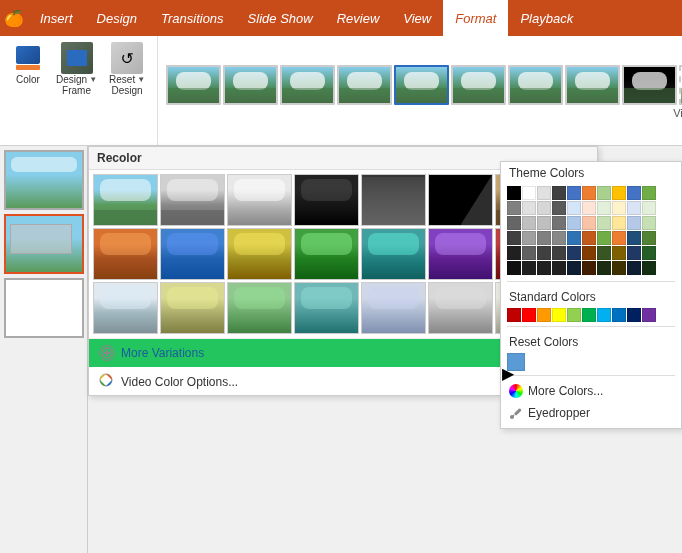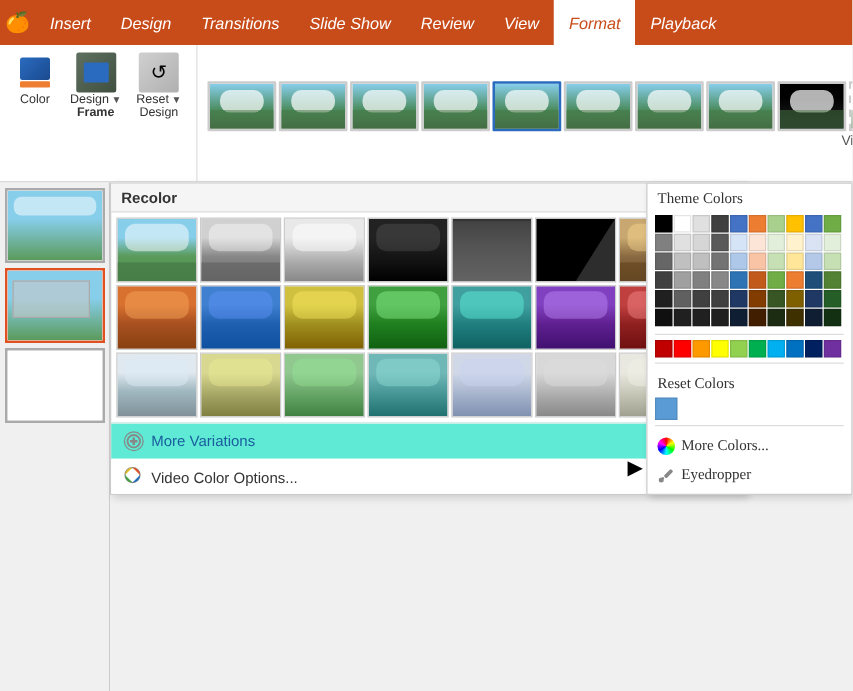--- a/index.html
+++ b/index.html
@@ -206,21 +206,21 @@
     .sky-light2 { background: linear-gradient(180deg, #e0e8f0 30%, #a0b8c0 60%, #809098 100%); }
 
     .more-variations {
       display: flex;
       align-items: center;
       padding: 6px 10px;
       cursor: pointer;
       font-size: 12px;
       color: #1a5c9e;
       border-top: 1px solid #eee;
-      background: #5eead4;
+      background: #22c55e;
     }
     .more-variations-icon {
       width: 16px;
       height: 16px;
       border: 1px solid #888;
       border-radius: 50%;
       display: flex;
       align-items: center;
       justify-content: center;
       margin-right: 6px;
@@ -369,21 +369,21 @@
     <div class="ribbon-split-btn" style="min-width:44px;padding:2px 4px;">
       <div class="top">
         <div style="width:32px;height:32px;background:linear-gradient(135deg,#607060,#405040);border-radius:2px;display:flex;align-items:center;justify-content:center;">
           <div style="width:20px;height:16px;background:#2a6bbf;border-radius:1px;"></div>
         </div>
       </div>
       <div class="bottom">
         <span style="font-size:10px;color:#333;">Design</span>
         <span class="dropdown-arrow">▼</span>
       </div>
-      <span style="font-size:10px;color:#333;font-weight:bold;">Frame</span>
+      <span style="font-size:10px;color:#333;">Frame</span>
     </div>
 
     <div class="ribbon-split-btn" style="min-width:44px;padding:2px 4px;">
       <div class="top">
         <div style="width:32px;height:32px;background:linear-gradient(135deg,#d0d0d0,#b0b0b0);border-radius:2px;display:flex;align-items:center;justify-content:center;">
           <span style="font-size:16px;">↺</span>
         </div>
       </div>
       <div class="bottom">
         <span style="font-size:10px;color:#333;">Reset</span>
@@ -527,21 +527,21 @@
           <path d="M7 13 A6 6 0 0 1 1 7" fill="#40a040"></path>
           <path d="M1 7 A6 6 0 0 1 7 1" fill="#e0c020"></path>
         </svg>
       </div>
       <span>Video Color Options...</span>
     </div>
   </div>
 
   <div class="cursor-pointer" style="position:absolute;left:502px;top:218px;z-index:200;pointer-events:none;font-size:16px;">▶</div>
 
-  <div class="color-picker-panel" style="width:165px;right:0;top:0;font-family:Liberation Serif, serif;">
+  <div class="color-picker-panel" style="width:182px;right:0;top:15px;">
     <div class="color-section-title">Theme Colors</div>
     <div class="theme-colors-grid" id="theme-colors-grid">
         <div class="color-swatch" title="#000000" style="background: rgb(0, 0, 0);"></div>
         <div class="color-swatch" title="#ffffff" style="background: rgb(255, 255, 255);"></div>
         <div class="color-swatch" title="#e0e0e0" style="background: rgb(224, 224, 224);"></div>
         <div class="color-swatch" title="#404040" style="background: rgb(64, 64, 64);"></div>
         <div class="color-swatch" title="#4472c4" style="background: rgb(68, 114, 196);"></div>
         <div class="color-swatch" title="#ed7d31" style="background: rgb(237, 125, 49);"></div>
         <div class="color-swatch" title="#a9d18e" style="background: rgb(169, 209, 142);"></div>
         <div class="color-swatch" title="#ffc000" style="background: rgb(255, 192, 0);"></div>
@@ -592,20 +592,21 @@
         <div class="color-swatch" title="#202020" style="background: rgb(32, 32, 32);"></div>
         <div class="color-swatch" title="#202020" style="background: rgb(32, 32, 32);"></div>
         <div class="color-swatch" title="#0f1e32" style="background: rgb(15, 30, 50);"></div>
         <div class="color-swatch" title="#421e00" style="background: rgb(66, 30, 0);"></div>
         <div class="color-swatch" title="#1c2c12" style="background: rgb(28, 44, 18);"></div>
         <div class="color-swatch" title="#3f3000" style="background: rgb(63, 48, 0);"></div>
         <div class="color-swatch" title="#0f1e32" style="background: rgb(15, 30, 50);"></div>
         <div class="color-swatch" title="#133013" style="background: rgb(19, 48, 19);"></div>
       </div>
     <div class="color-divider"></div>
+    <div class="color-section-title">Standard Colors</div>
     <div class="standard-colors-row color-row-section" id="standard-colors-row">
         <div class="color-swatch" title="#c00000" style="background: rgb(192, 0, 0);"></div>
         <div class="color-swatch" title="#ff0000" style="background: rgb(255, 0, 0);"></div>
         <div class="color-swatch" title="#ff9900" style="background: rgb(255, 153, 0);"></div>
         <div class="color-swatch" title="#ffff00" style="background: rgb(255, 255, 0);"></div>
         <div class="color-swatch" title="#92d050" style="background: rgb(146, 208, 80);"></div>
         <div class="color-swatch" title="#00b050" style="background: rgb(0, 176, 80);"></div>
         <div class="color-swatch" title="#00b0f0" style="background: rgb(0, 176, 240);"></div>
         <div class="color-swatch" title="#0070c0" style="background: rgb(0, 112, 192);"></div>
         <div class="color-swatch" title="#002060" style="background: rgb(0, 32, 96);"></div>

